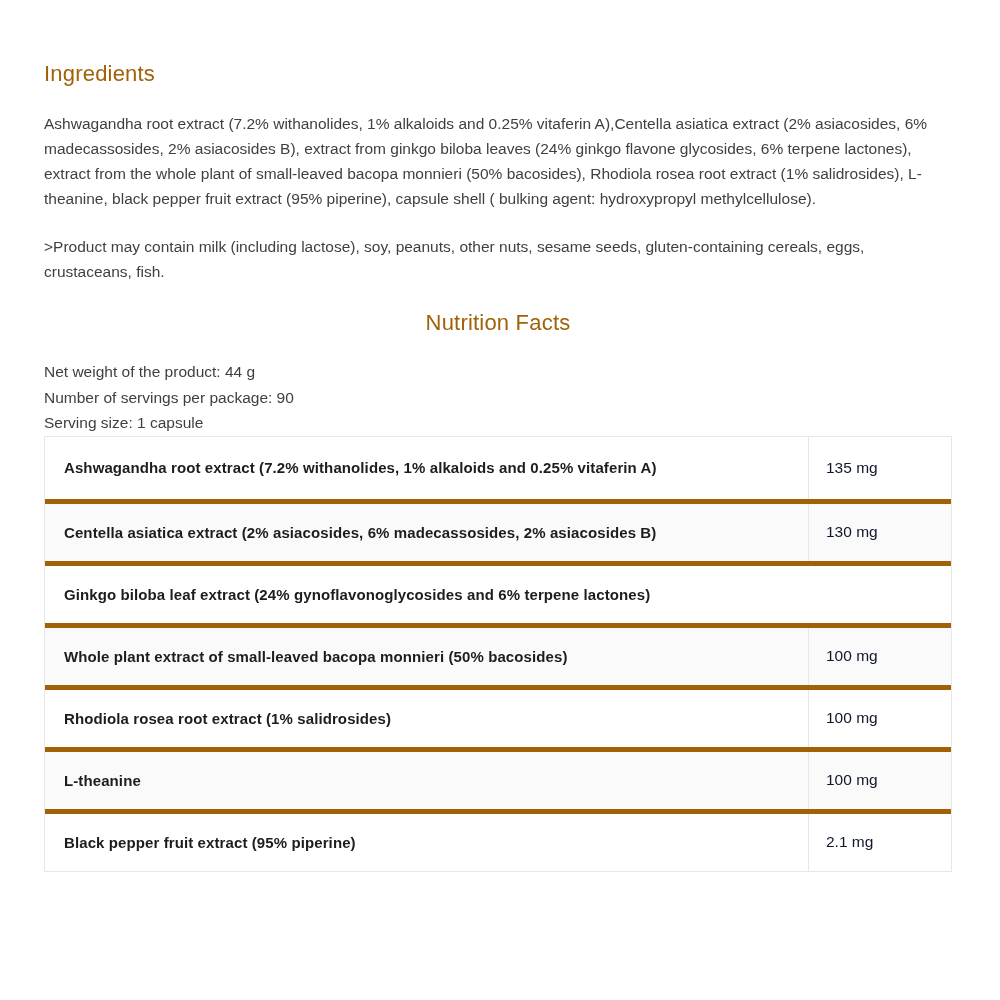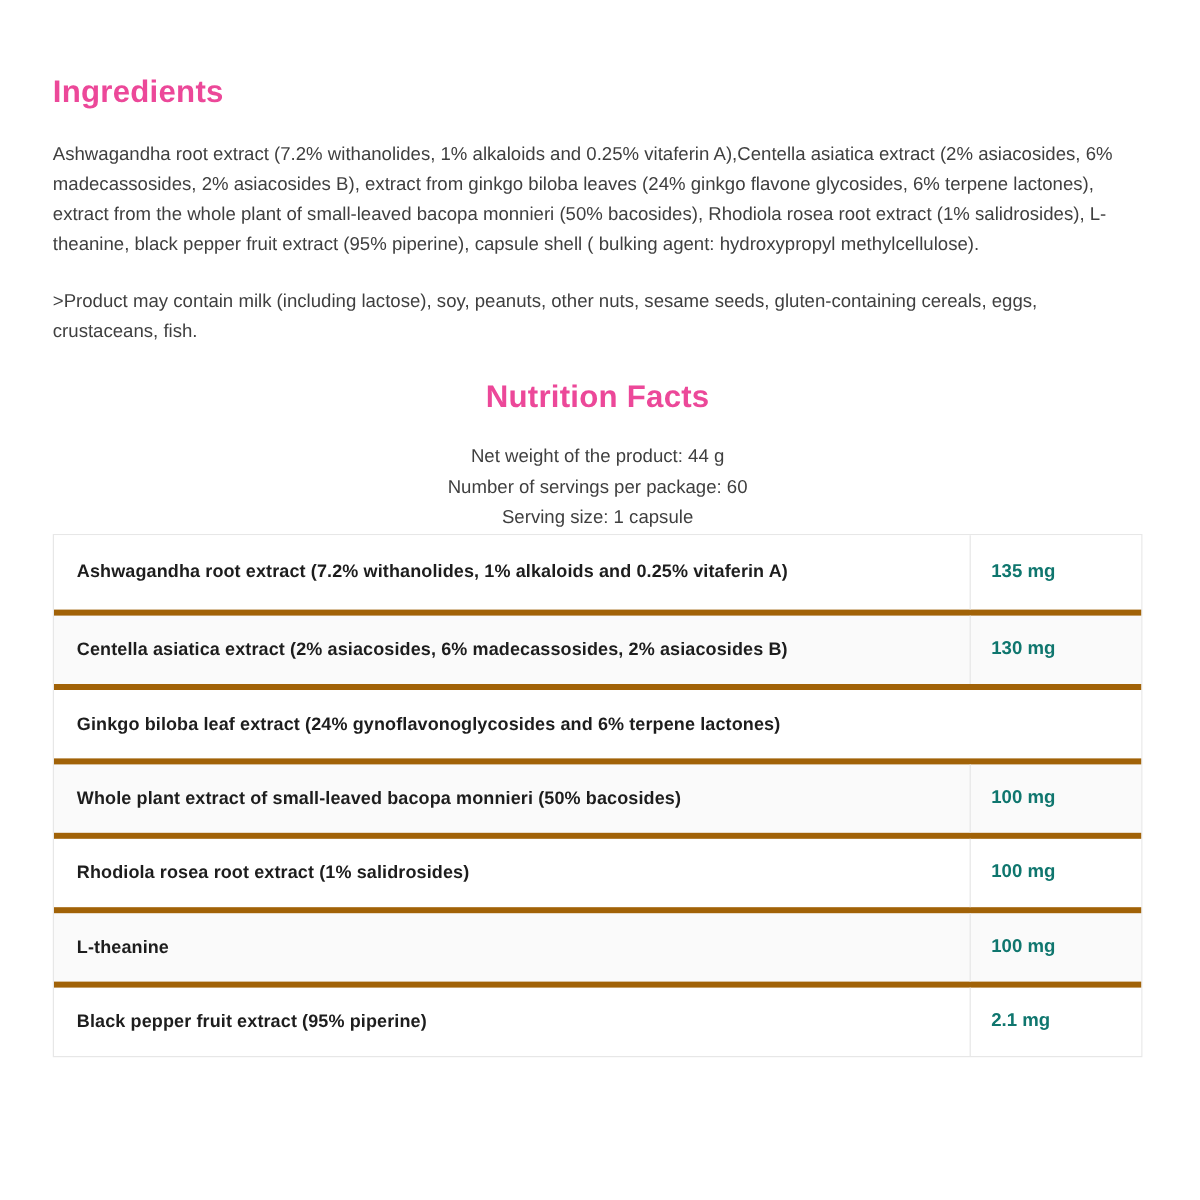--- a/index.html
+++ b/index.html
@@ -8,23 +8,23 @@
     width: 1000px;
     height: 1000px;
     font-family: "Liberation Sans", "DejaVu Sans", sans-serif;
     color: #3f3f3f;
     -webkit-font-smoothing: antialiased;
   }
   .wrap {
     padding: 62px 48px 0 44px;
   }
   .section-heading {
-    font-size: 26px;
-    font-weight: 700;
-    color: #ec4899;
+    font-size: 22px;
+    font-weight: 400;
+    color: #a16207;
     letter-spacing: 0.2px;
     margin: 0 0 25px 0;
     line-height: 1.1;
   }
   .section-heading.second {
     margin-top: 27px;
     margin-bottom: 24px;
     text-align: center;
   }
   .body-par {
@@ -32,21 +32,20 @@
     line-height: 25px;
     color: #3f3f3f;
     width: 886px;
     margin: 0 0 23px 0;
   }
   .meta-line {
     font-size: 15.5px;
     line-height: 25.5px;
     color: #3f3f3f;
     margin: 0;
-    text-align: center;
   }
   .table-head {
     display: flex;
     margin-top: 29px;
     margin-bottom: 23px;
     font-size: 15px;
     font-weight: 700;
     color: #1d1d1d;
   }
   .table-head .th-name {
@@ -81,39 +80,39 @@
     color: #1d1d1d;
     letter-spacing: 0.1px;
   }
   .cell-amt {
     width: 143px;
     border-left: 1px solid #e7e7e7;
     display: flex;
     align-items: center;
     padding-left: 17px;
     font-size: 15.5px;
-    font-weight: 700;
-    color: #0f766e;
+    font-weight: 400;
+    color: #0f172a;
   }
 </style>
 </head>
 <body>
 
 <div class="wrap">
 
   <h2 class="section-heading">Ingredients</h2>
 
   <p class="body-par">Ashwagandha root extract (7.2% withanolides, 1% alkaloids and 0.25% vitaferin A),Centella asiatica extract (2% asiacosides, 6% madecassosides, 2% asiacosides B), extract from ginkgo biloba leaves (24% ginkgo flavone glycosides, 6% terpene lactones), extract from the whole plant of small-leaved bacopa monnieri (50% bacosides), Rhodiola rosea root extract (1% salidrosides), L-theanine, black pepper fruit extract (95% piperine), capsule shell ( bulking agent: hydroxypropyl methylcellulose).</p>
 
   <p class="body-par">&gt;Product may contain milk (including lactose), soy, peanuts, other nuts, sesame seeds, gluten-containing cereals, eggs, crustaceans, fish.</p>
 
   <h2 class="section-heading second">Nutrition Facts</h2>
 
   <p class="meta-line">Net weight of the product: 44 g</p>
-  <p class="meta-line">Number of servings per package: 60</p>
+  <p class="meta-line">Number of servings per package: 90</p>
   <p class="meta-line">Serving size: 1 capsule</p>
 
 
   <div class="tbl">
 
     <div class="trow">
       <div class="cell-name">Ashwagandha root extract (7.2% withanolides, 1% alkaloids and 0.25% vitaferin A)</div>
       <div class="cell-amt">135 mg</div>
     </div>
 

